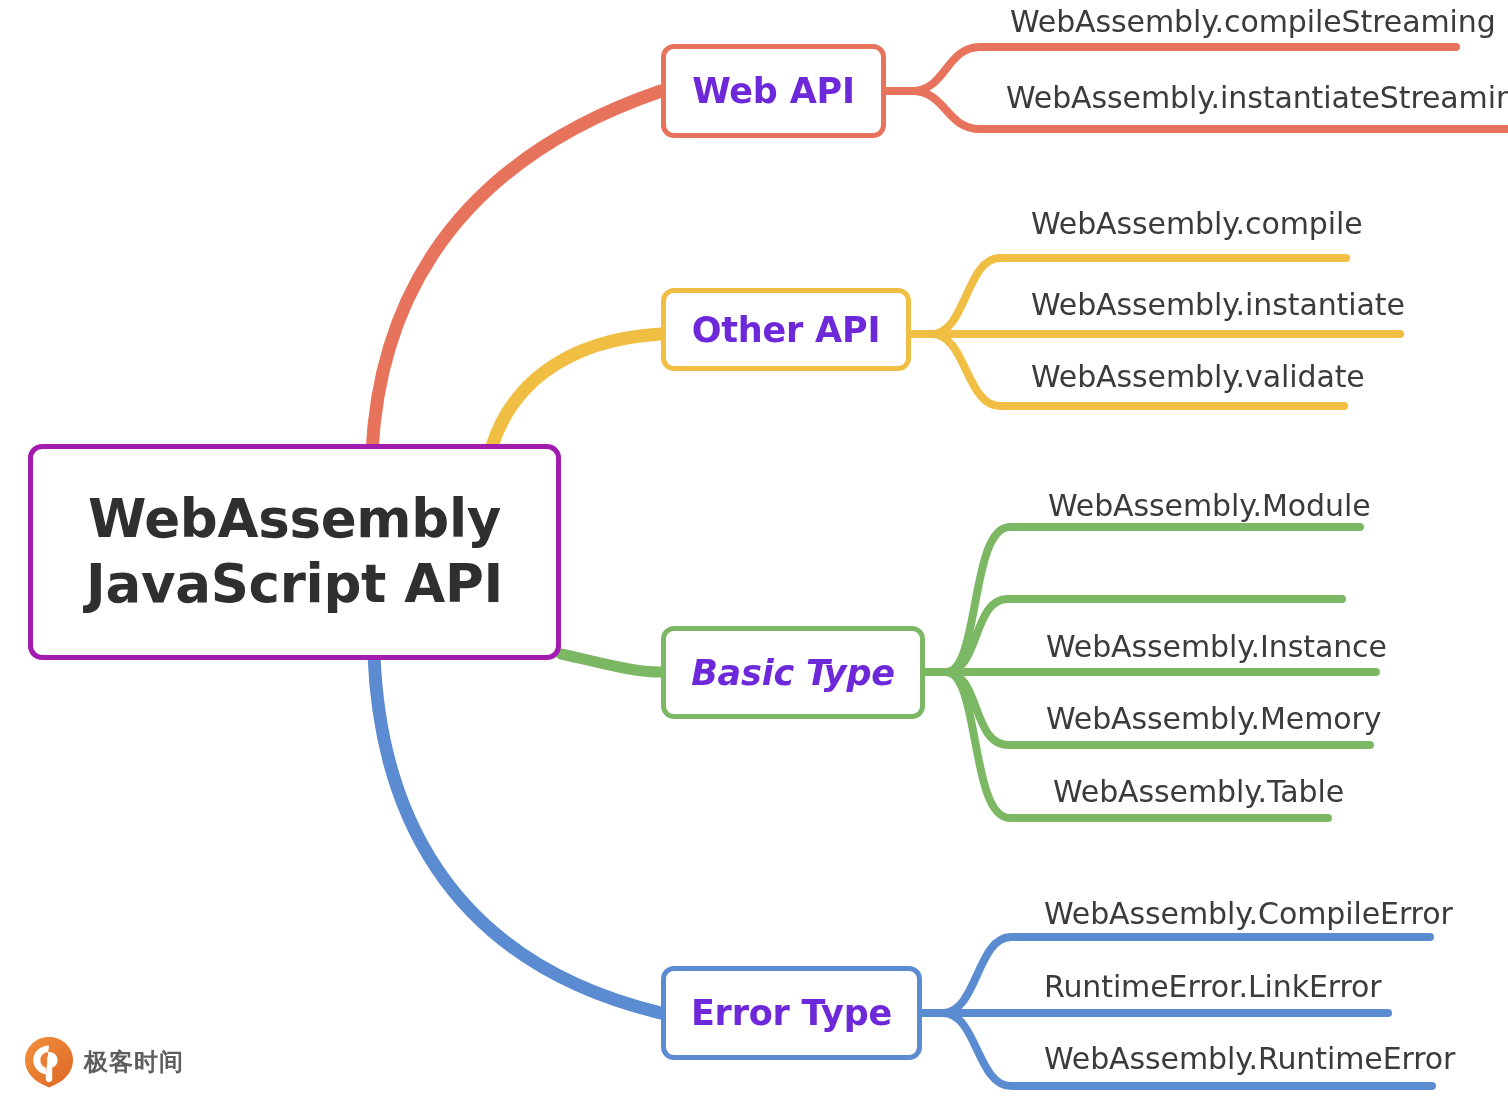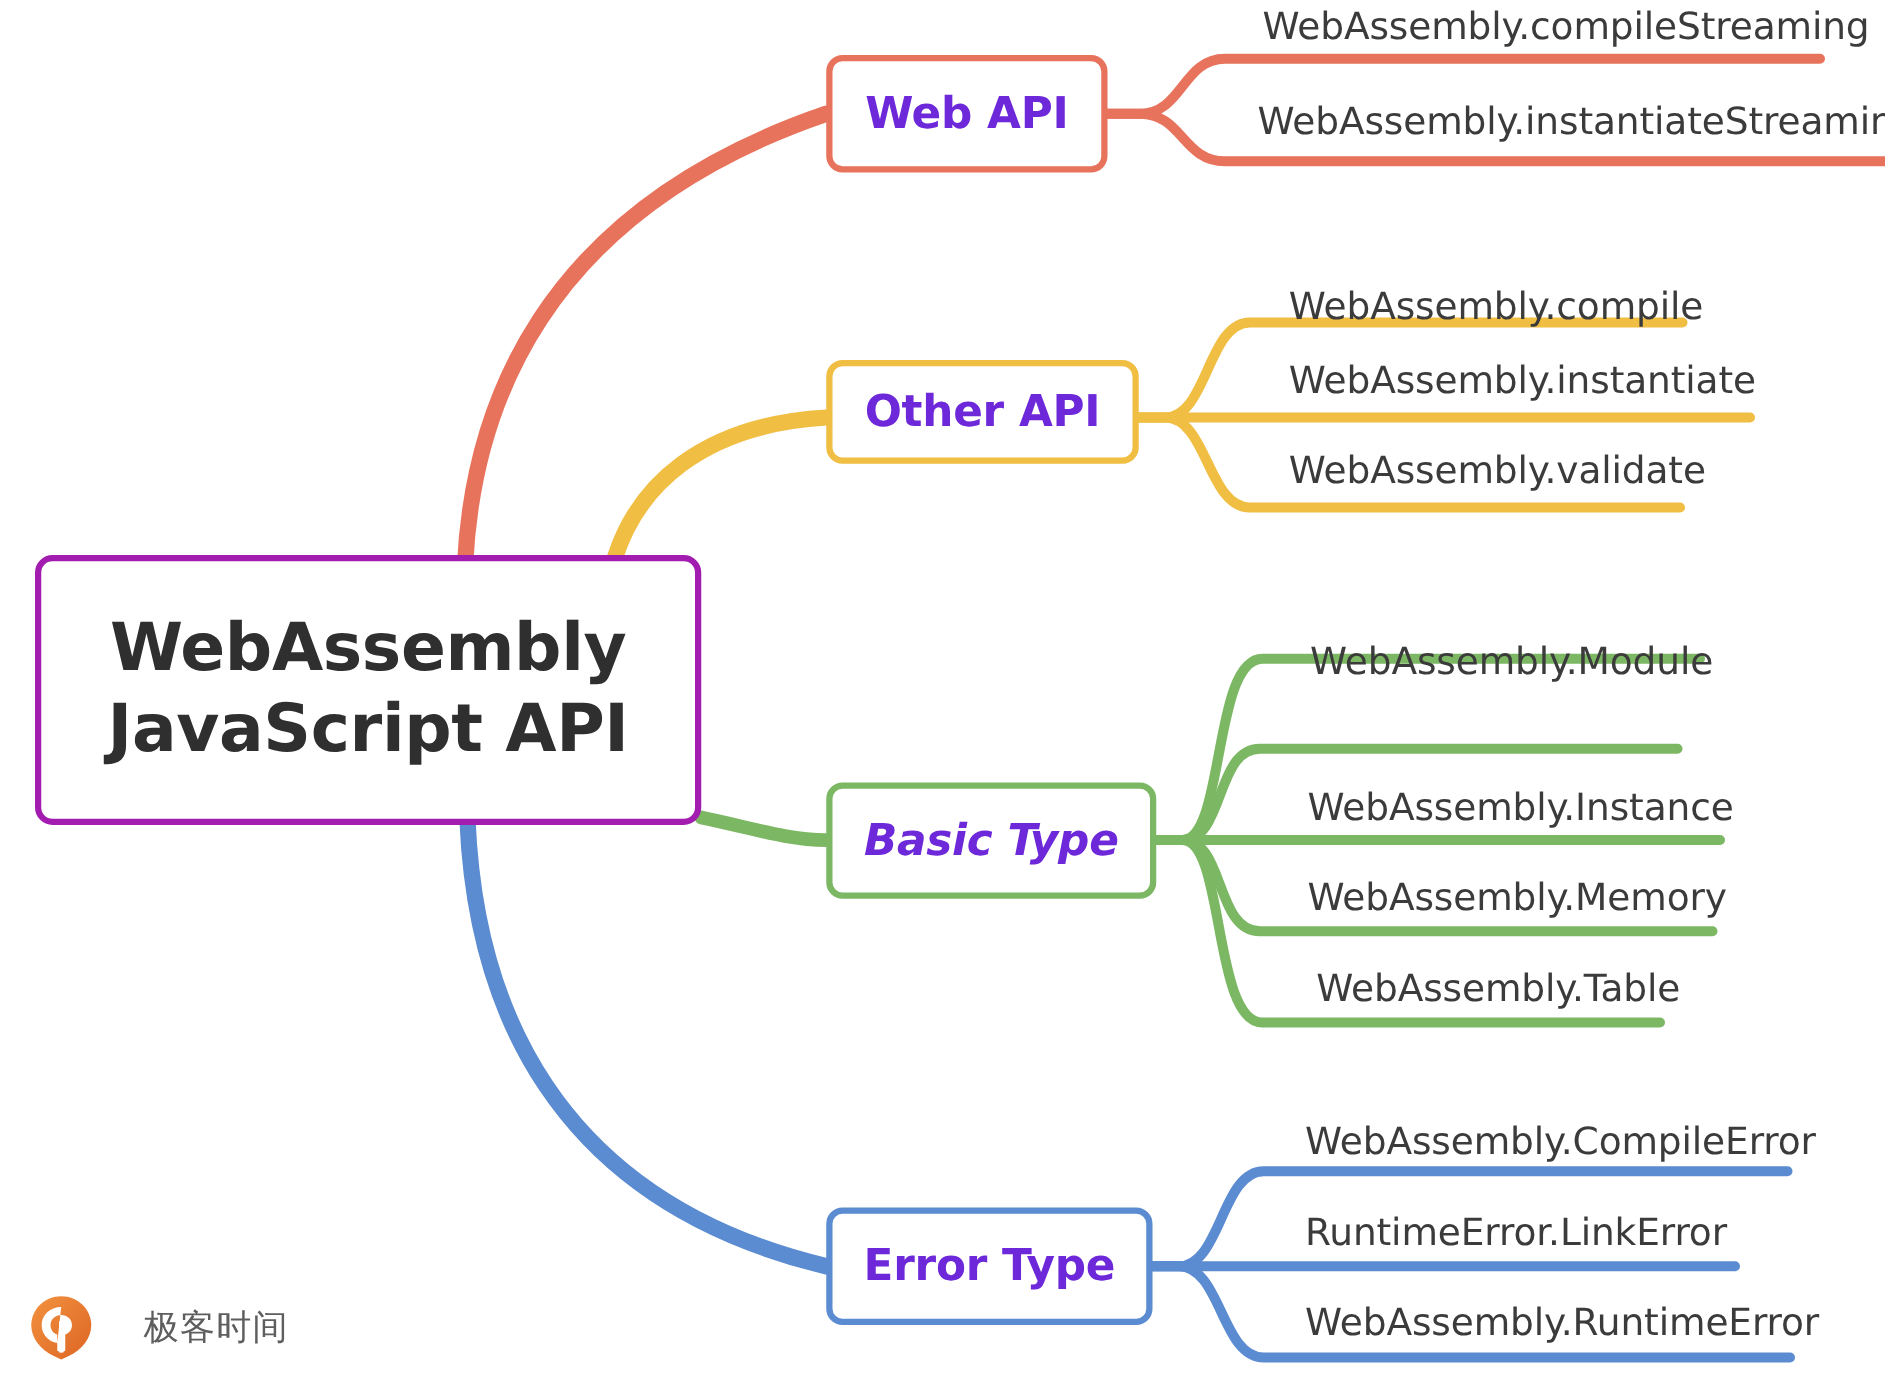--- a/index.html
+++ b/index.html
@@ -68,26 +68,25 @@
   #watermark {
     position: absolute;
     left: 24px;
     top: 1036px;
     display: flex;
     align-items: center;
     gap: 10px;
     z-index: 5;
   }
   #watermark .wm-text {
-    font-size: 28px;
-    font-weight: normal;
+    font-size: 24px;
+    font-weight: bold;
     color: #5e5e5e;
     letter-spacing: 1px;
     line-height: 1;
-    margin-left: 31px;
   }
 </style>
 </head>
 <body>
 
 <div id="canvas">
 
   <svg id="wires" viewBox="0 0 1508 1108" xmlns="http://www.w3.org/2000/svg">
 
     <path d="M 372,452 C 378,330 430,170 661,91" fill="none" stroke="#e8735c" stroke-width="13" stroke-linecap="round"></path>
@@ -135,25 +134,25 @@
     <span>Basic Type</span>
   </div>
 
   <div class="node branch-node" style="left:661px; top:966px; width:261px; height:94px; border-color:#5b8bd0;">
     <span>Error Type</span>
   </div>
 
   <div class="leaf-label" style="left:1010px; top:4px;">WebAssembly.compileStreaming</div>
   <div class="leaf-label" style="left:1006px; top:80px;">WebAssembly.instantiateStreaming</div>
 
-  <div class="leaf-label" style="left:1031px; top:228px;text-align:right;">WebAssembly.compile</div>
+  <div class="leaf-label" style="left:1031px; top:206px;text-align:right;">WebAssembly.compile</div>
   <div class="leaf-label" style="left:1031px; top:287px;">WebAssembly.instantiate</div>
   <div class="leaf-label" style="left:1031px; top:359px;">WebAssembly.validate</div>
 
-  <div class="leaf-label" style="left:1048px; top:512px;">WebAssembly.Module</div>
+  <div class="leaf-label" style="left:1048px; top:488px;">WebAssembly.Module</div>
   <div class="leaf-label" style="left:1046px; top:629px;">WebAssembly.Instance</div>
   <div class="leaf-label" style="left:1046px; top:701px;">WebAssembly.Memory</div>
   <div class="leaf-label" style="left:1053px; top:774px;">WebAssembly.Table</div>
 
   <div class="leaf-label" style="left:1044px; top:896px;">WebAssembly.CompileError</div>
   <div class="leaf-label" style="left:1044px; top:969px;">RuntimeError.LinkError</div>
   <div class="leaf-label" style="left:1044px; top:1041px;">WebAssembly.RuntimeError</div>
 
   <div id="watermark">
     <svg width="50" height="52" viewBox="0 0 50 52">

